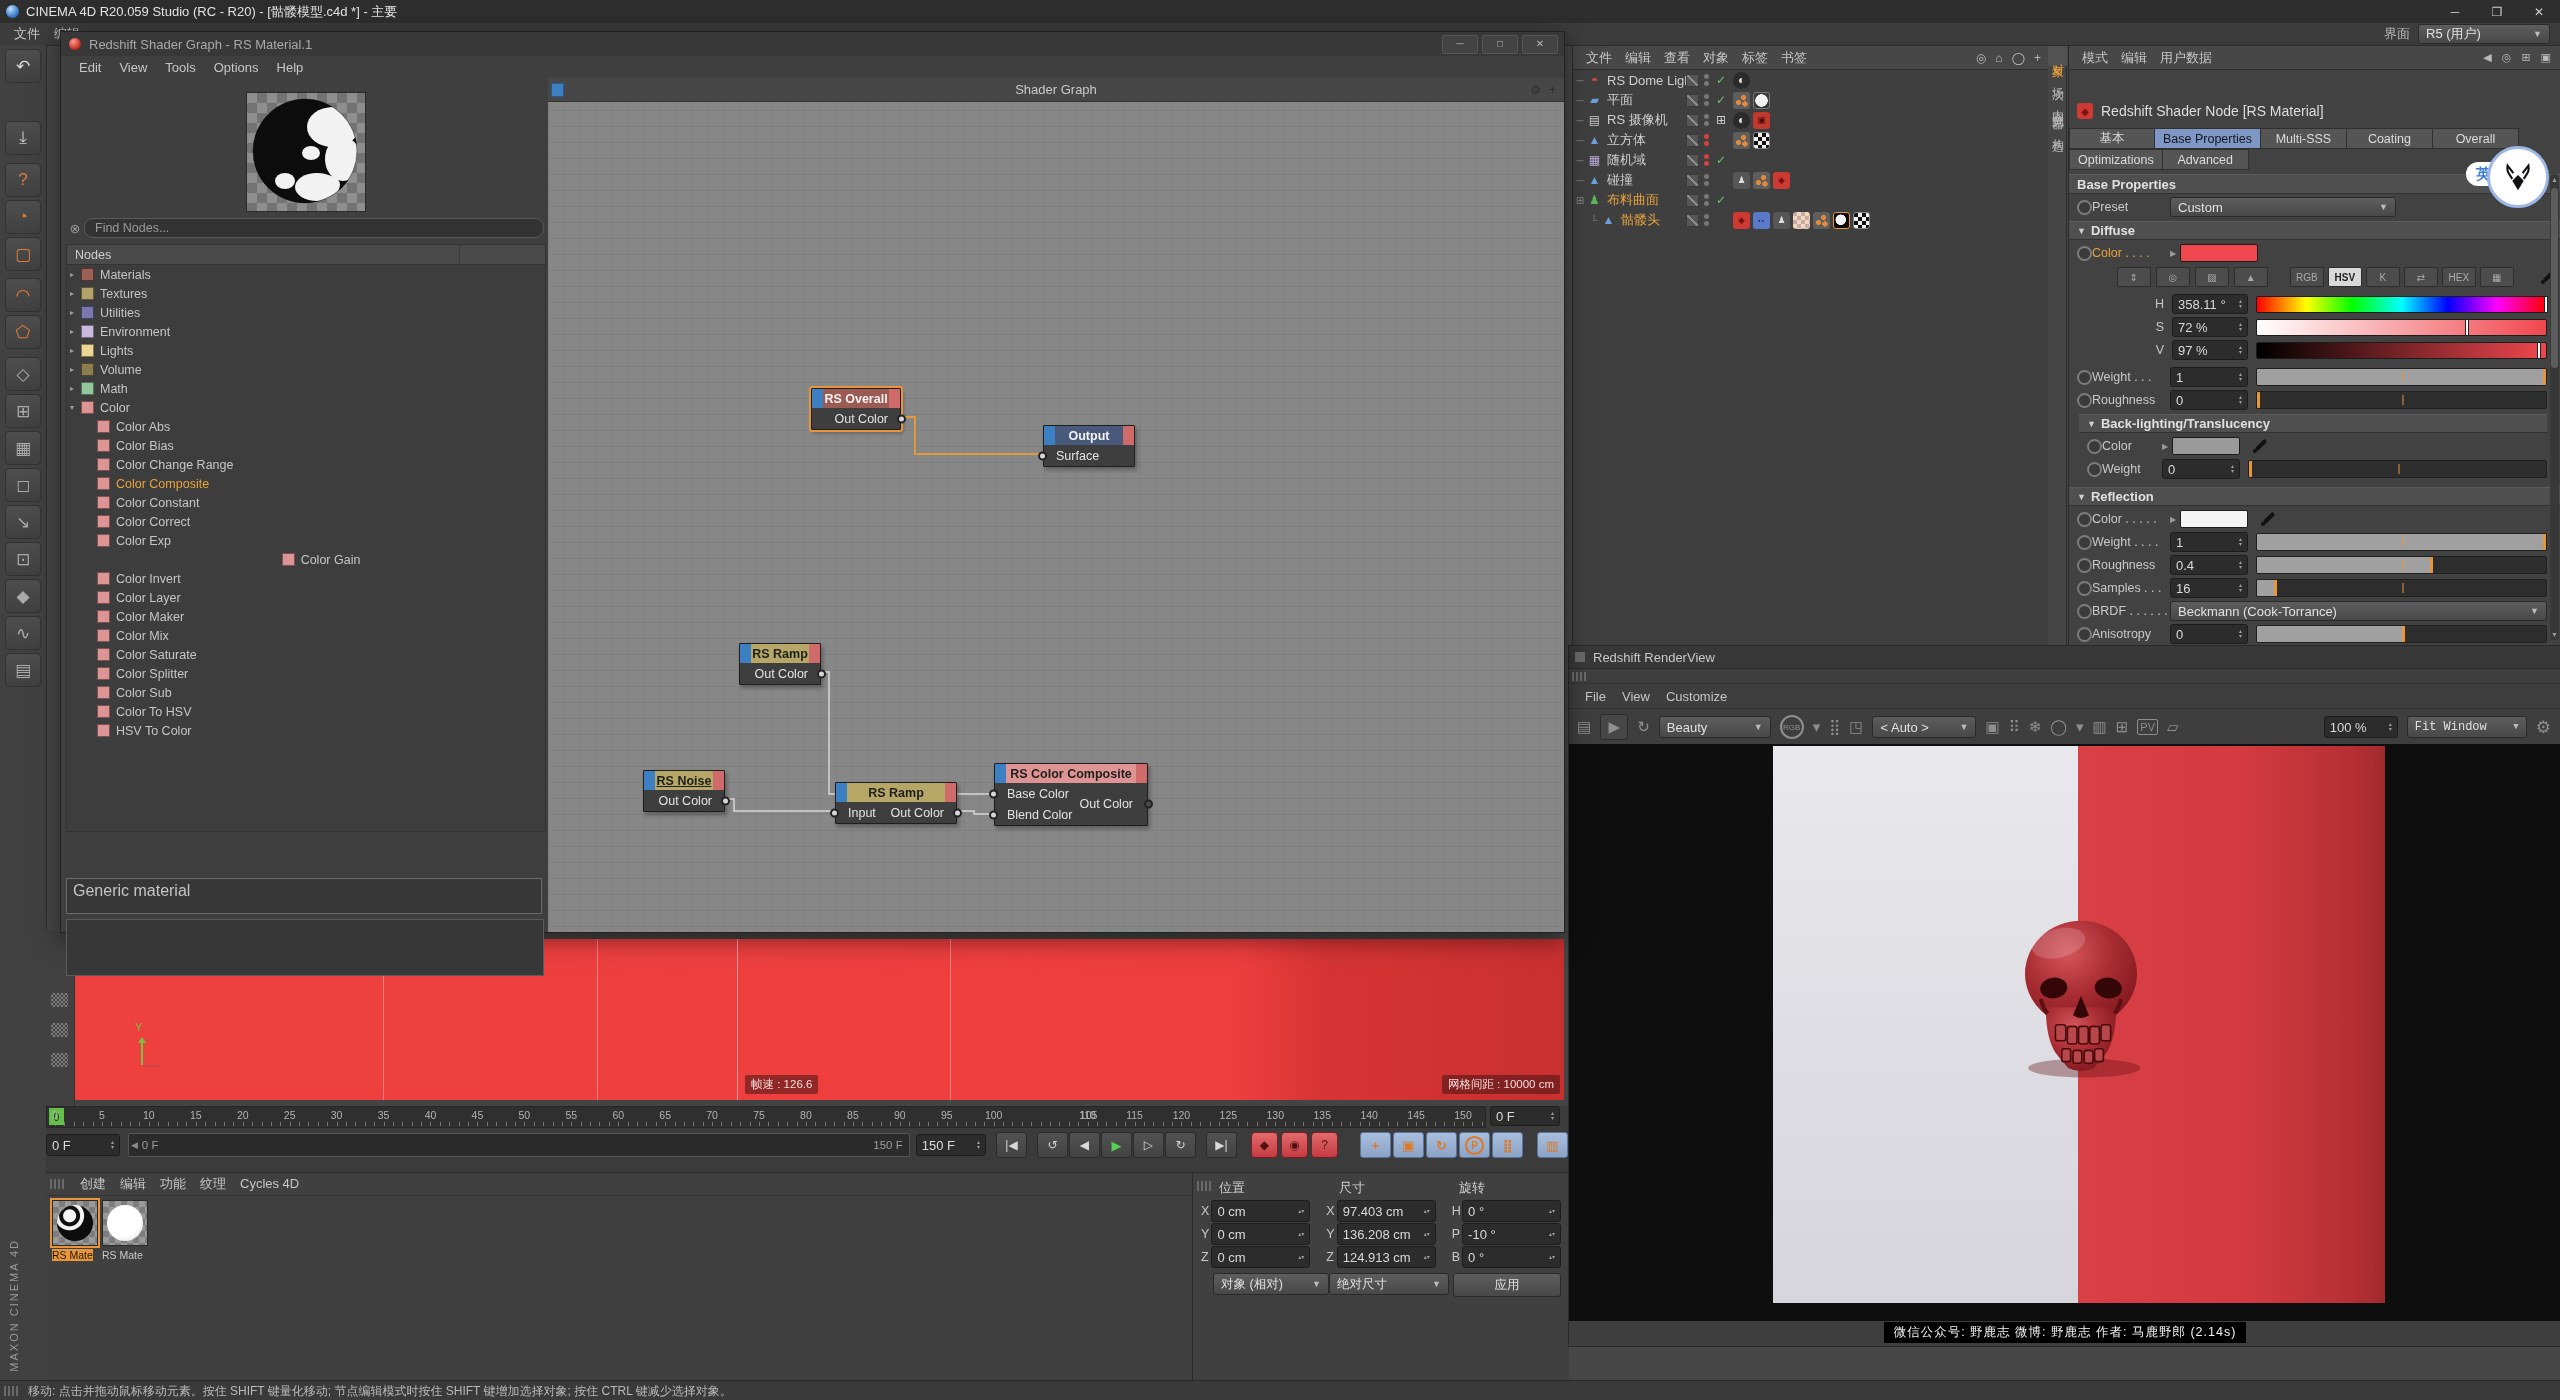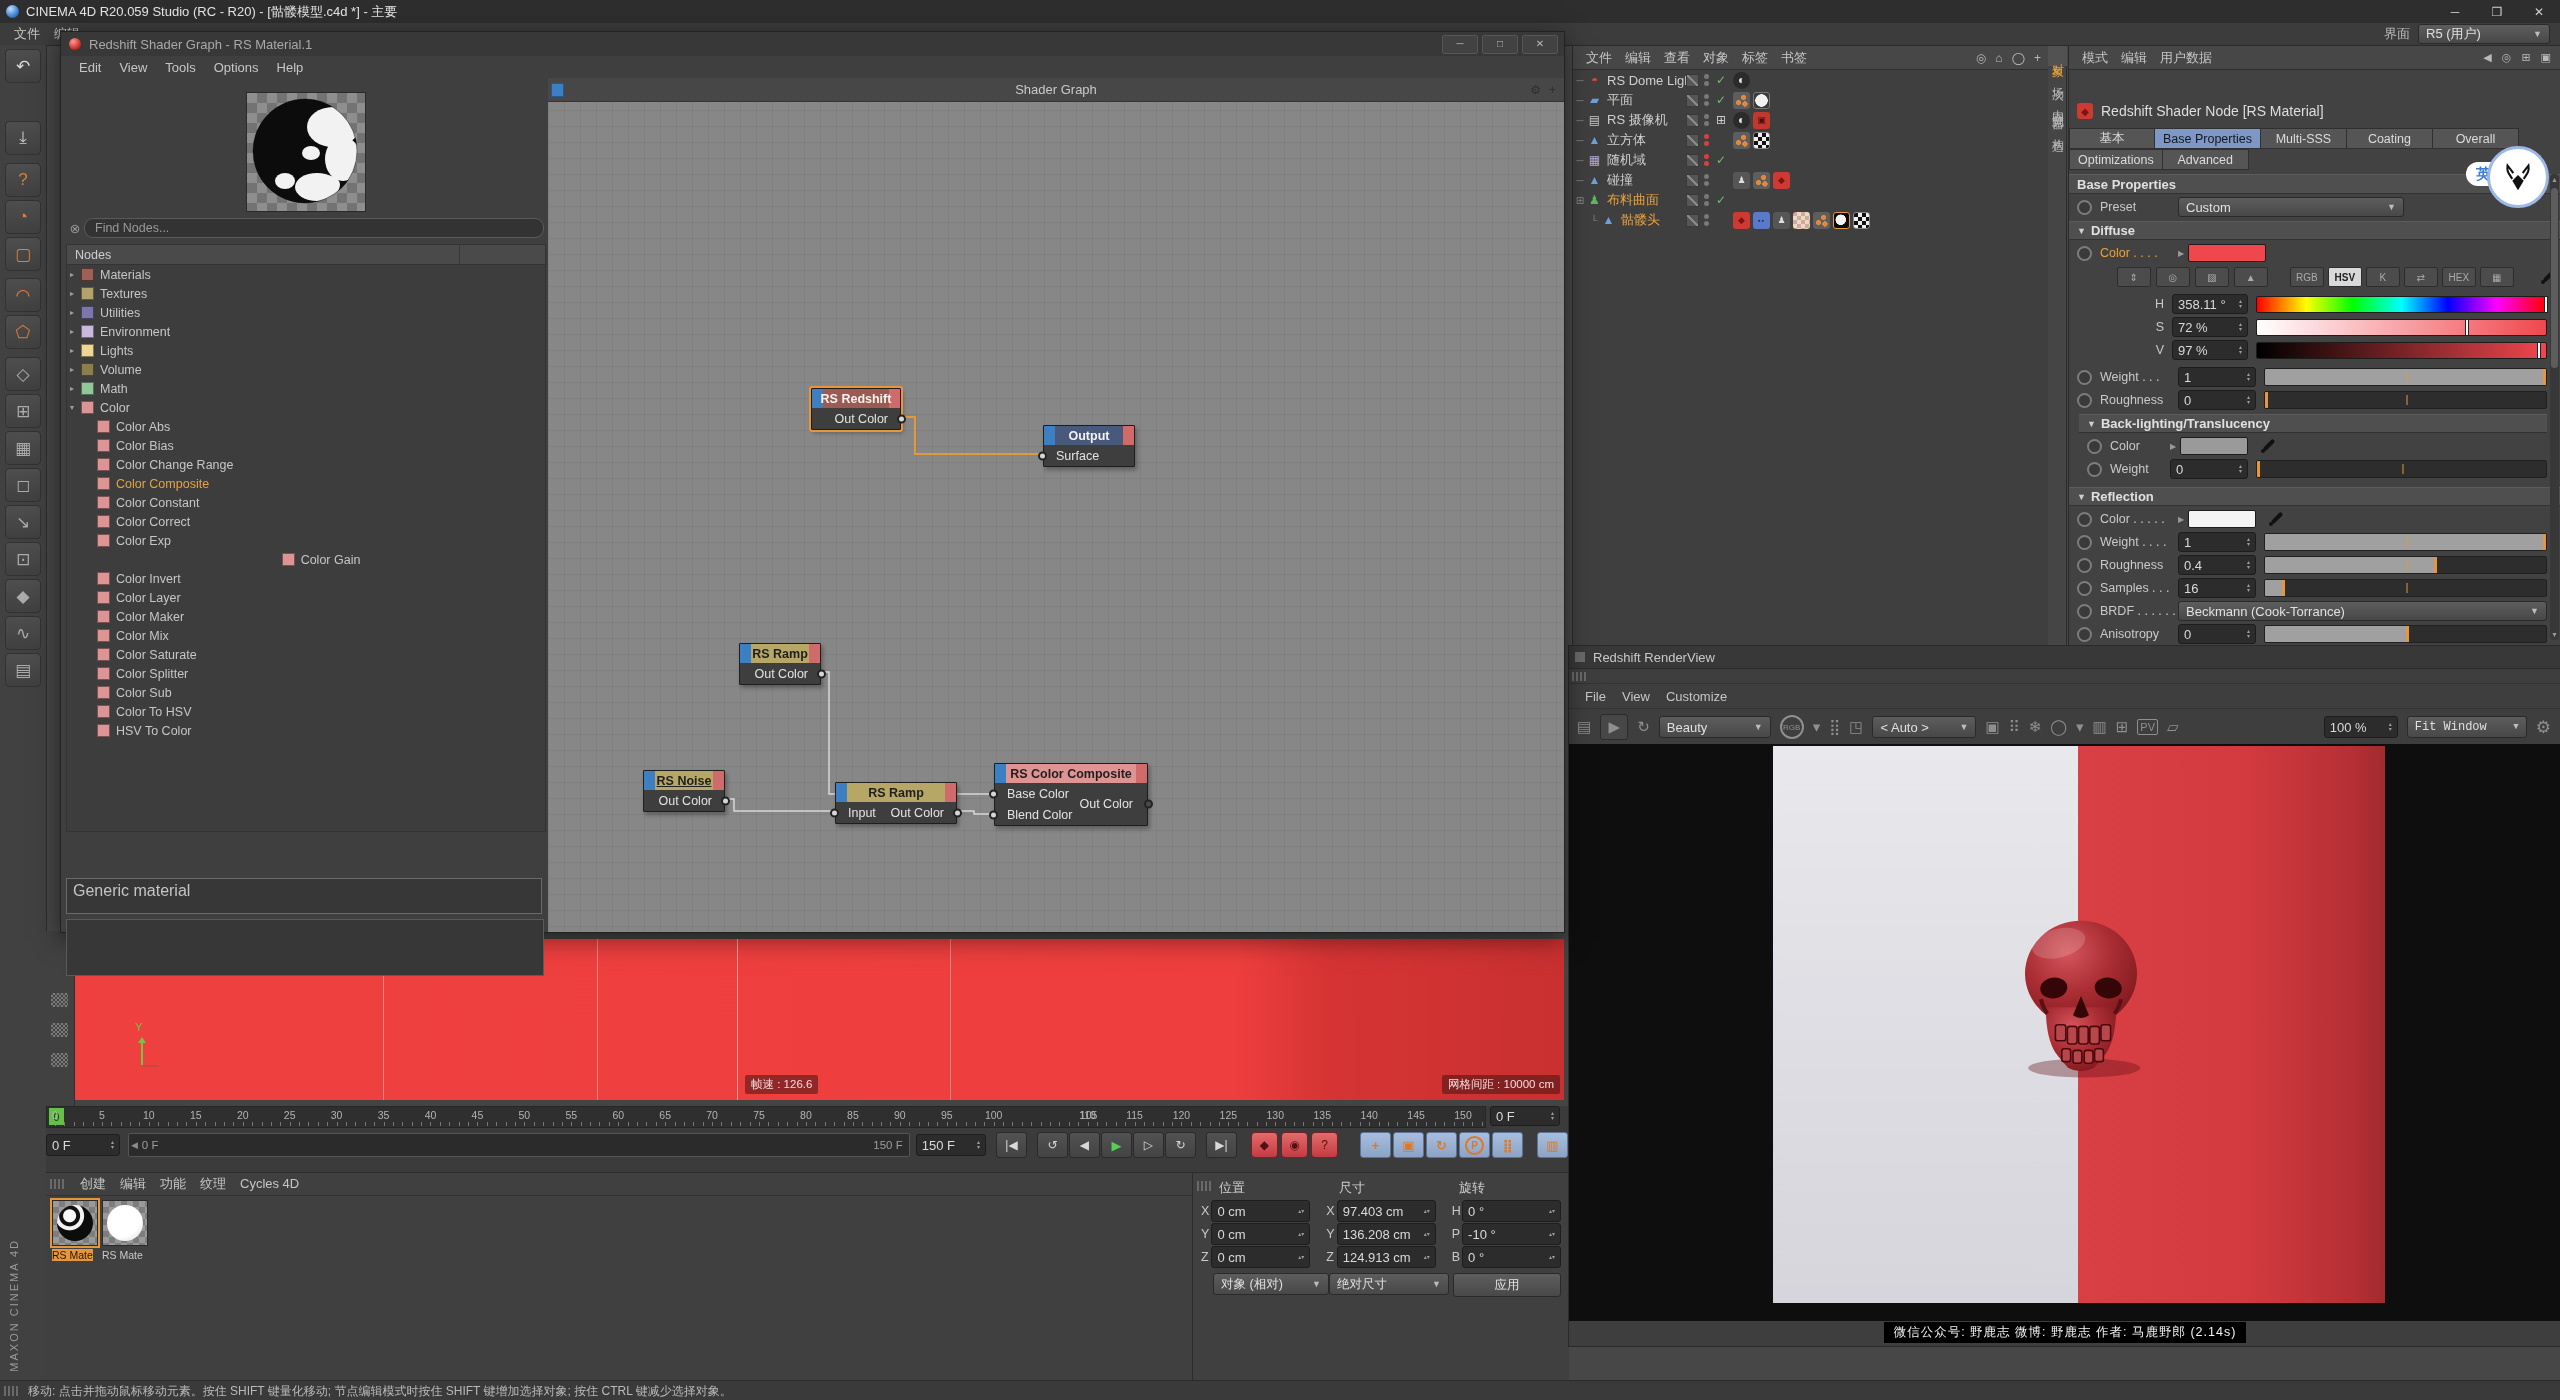--- a/index.html
+++ b/index.html
@@ -123,21 +123,21 @@
   #attr-menu .mi{margin-left:13px;font-size:13px;color:#c6c6c6}
   #attr-menu .icons{margin-left:auto;margin-right:10px;display:flex;gap:10px;color:#b9b9b9;font-size:11px}
   #attr-title{position:absolute;left:0;top:52px;right:0;height:26px;display:flex;align-items:center;color:#dedede;font-size:14px}
   #attr-title .rshex{width:16px;height:16px;margin:0 8px 0 8px;background:#cc3a33;border-radius:3px;display:flex;align-items:center;justify-content:center;color:#7e1410;font-size:10px}
   #attr-tabs1{position:absolute;left:0;top:82px;height:21px;display:flex}
   #attr-tabs2{position:absolute;left:0;top:103px;height:21px;display:flex}
   .atab{min-width:86px;box-sizing:border-box;border:1px solid #303030;border-left:none;background:#555;color:#dcdcdc;font-size:12.5px;display:flex;align-items:center;justify-content:center;padding:0 8px}
   .atab:first-child{border-left:1px solid #303030}
   .atab.active{background:#7e97c5;color:#15181f}
   .arow{position:absolute;left:0;right:14px;height:22px;display:flex;align-items:center;font-size:12.5px;color:#c9c9c9}
-  .arow .lab{margin-left:8px;width:78px;flex:none;white-space:nowrap}
+  .arow .lab{width:78px;flex:none;white-space:nowrap}
   .arow .animdot{margin-left:8px}
   .swatch{height:16px;border:1px solid #1c1c1c;border-radius:2px}
   .pickbtn{height:18px;min-width:26px;border:1px solid #2d2d2d;background:#4c4c4c;color:#aaa;font-size:10px;display:flex;align-items:center;justify-content:center;border-radius:2px;padding:0 3px}
   .pickbtn.active{background:#d9d9d9;color:#222;font-weight:bold}
   .hsvbar{position:relative;height:15px;border:1px solid #1c1c1c;border-radius:2px}
   .hsvbar .mk{position:absolute;top:-1px;bottom:-1px;width:4px;background:#fff;border:1px solid #222;box-sizing:border-box}
   #attr-scroll{position:absolute;right:2px;top:128px;width:9px;height:466px;background:#383838;border-radius:4px}
   #attr-scroll .thumb{position:absolute;left:1px;right:1px;top:14px;height:180px;background:#5d5d5d;border-radius:4px}
   #attr-scroll .sarr{position:absolute;left:0;right:0;text-align:center;font-size:7px;color:#999}
   #watermark{position:absolute;right:12px;top:100px;width:140px;height:60px;z-index:5}
@@ -1131,21 +1131,21 @@
       <svg id="wires" width="1016" height="853">
           <polyline points="351,339 367,339 367,376 497,376" fill="none" stroke="#e09a3c" stroke-width="2"></polyline>
           <polyline points="271,594 281,594 281,716 448,716" fill="none" stroke="#d8d8d8" stroke-width="1.5"></polyline>
           <polyline points="175,721 186,721 186,733 289,733" fill="none" stroke="#d8d8d8" stroke-width="1.5"></polyline>
           <polyline points="407,733 426,733 426,736 448,736" fill="none" stroke="#d8d8d8" stroke-width="1.5"></polyline>
         </svg>
       <div id="graph-nodes">
           <div class="node sel" style="left: 263px; top: 310px; width: 88px;">
             <div class="hd">
               <div class="tabL"></div>
-              <span class="ttl" style="background: rgb(155, 90, 82); color: rgb(242, 242, 242);">RS Redshift</span>
+              <span class="ttl" style="background: rgb(155, 90, 82); color: rgb(242, 242, 242);">RS Overall</span>
               <div class="tabR"></div>
             </div>
             <div class="body">
               <div class="prow">
                 <span class="out-l">Out Color</span>
                 <div class="port pout"></div>
               </div>
             </div>
           </div>
           <div class="node" style="left: 495px; top: 347px; width: 90px;">

